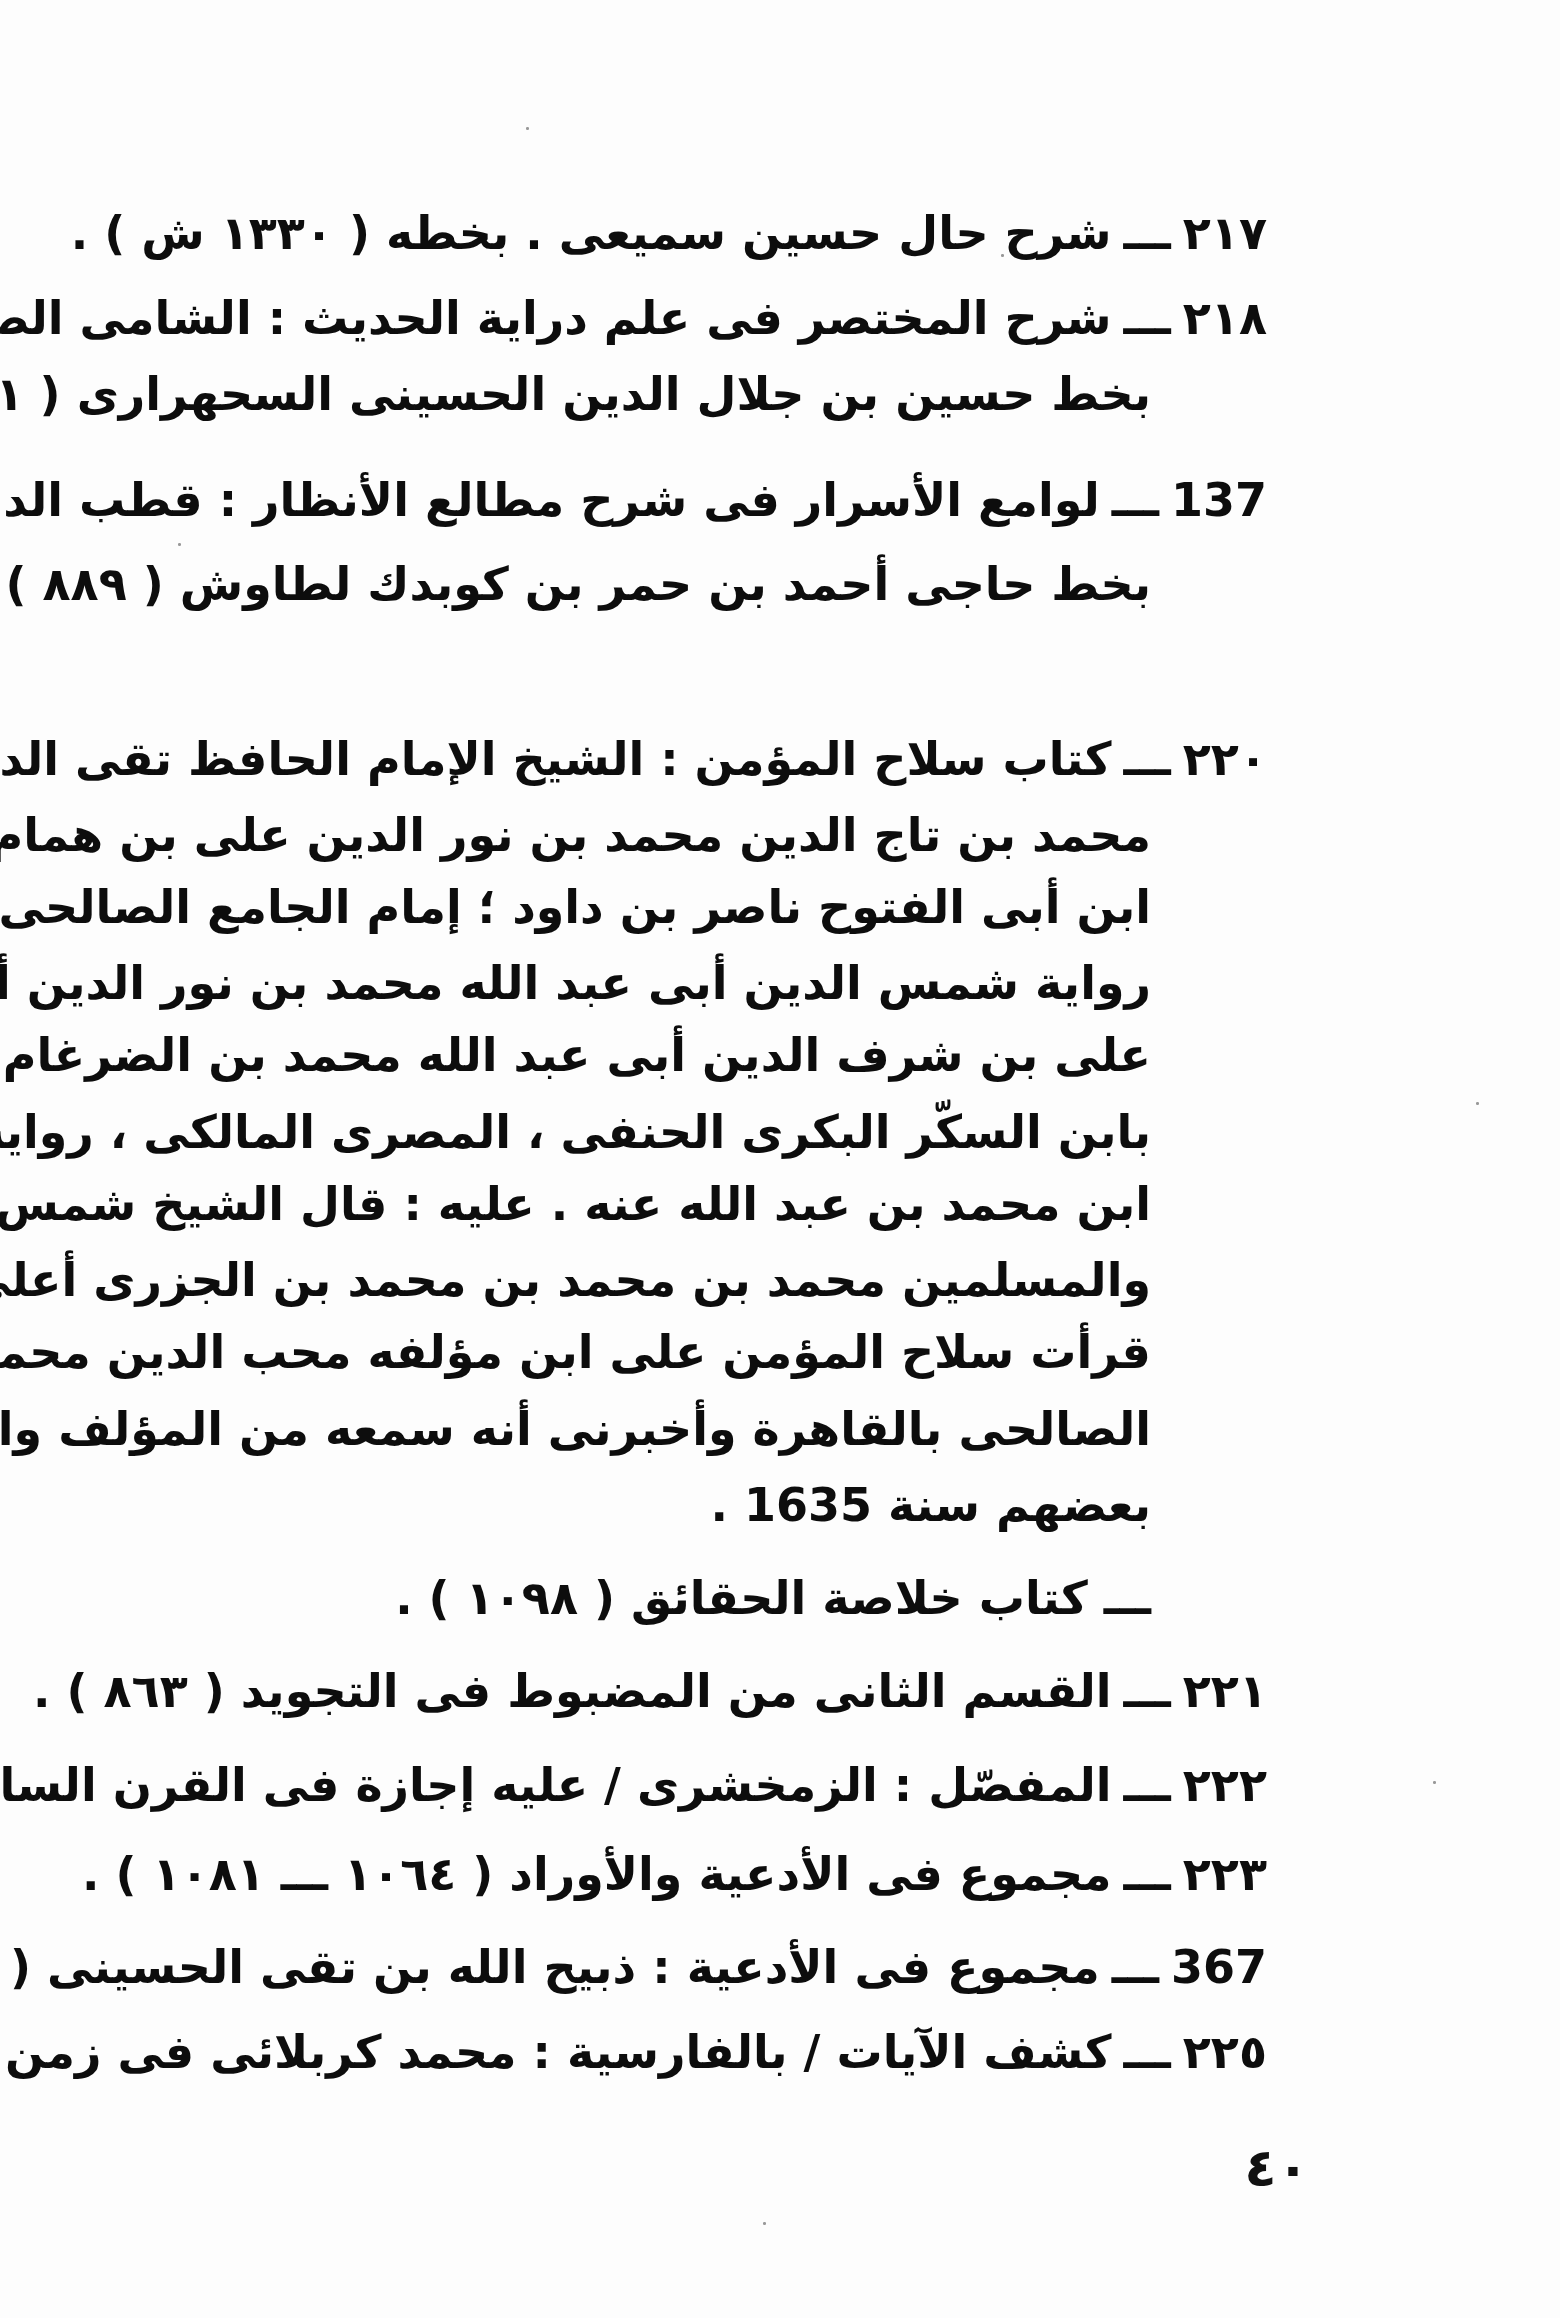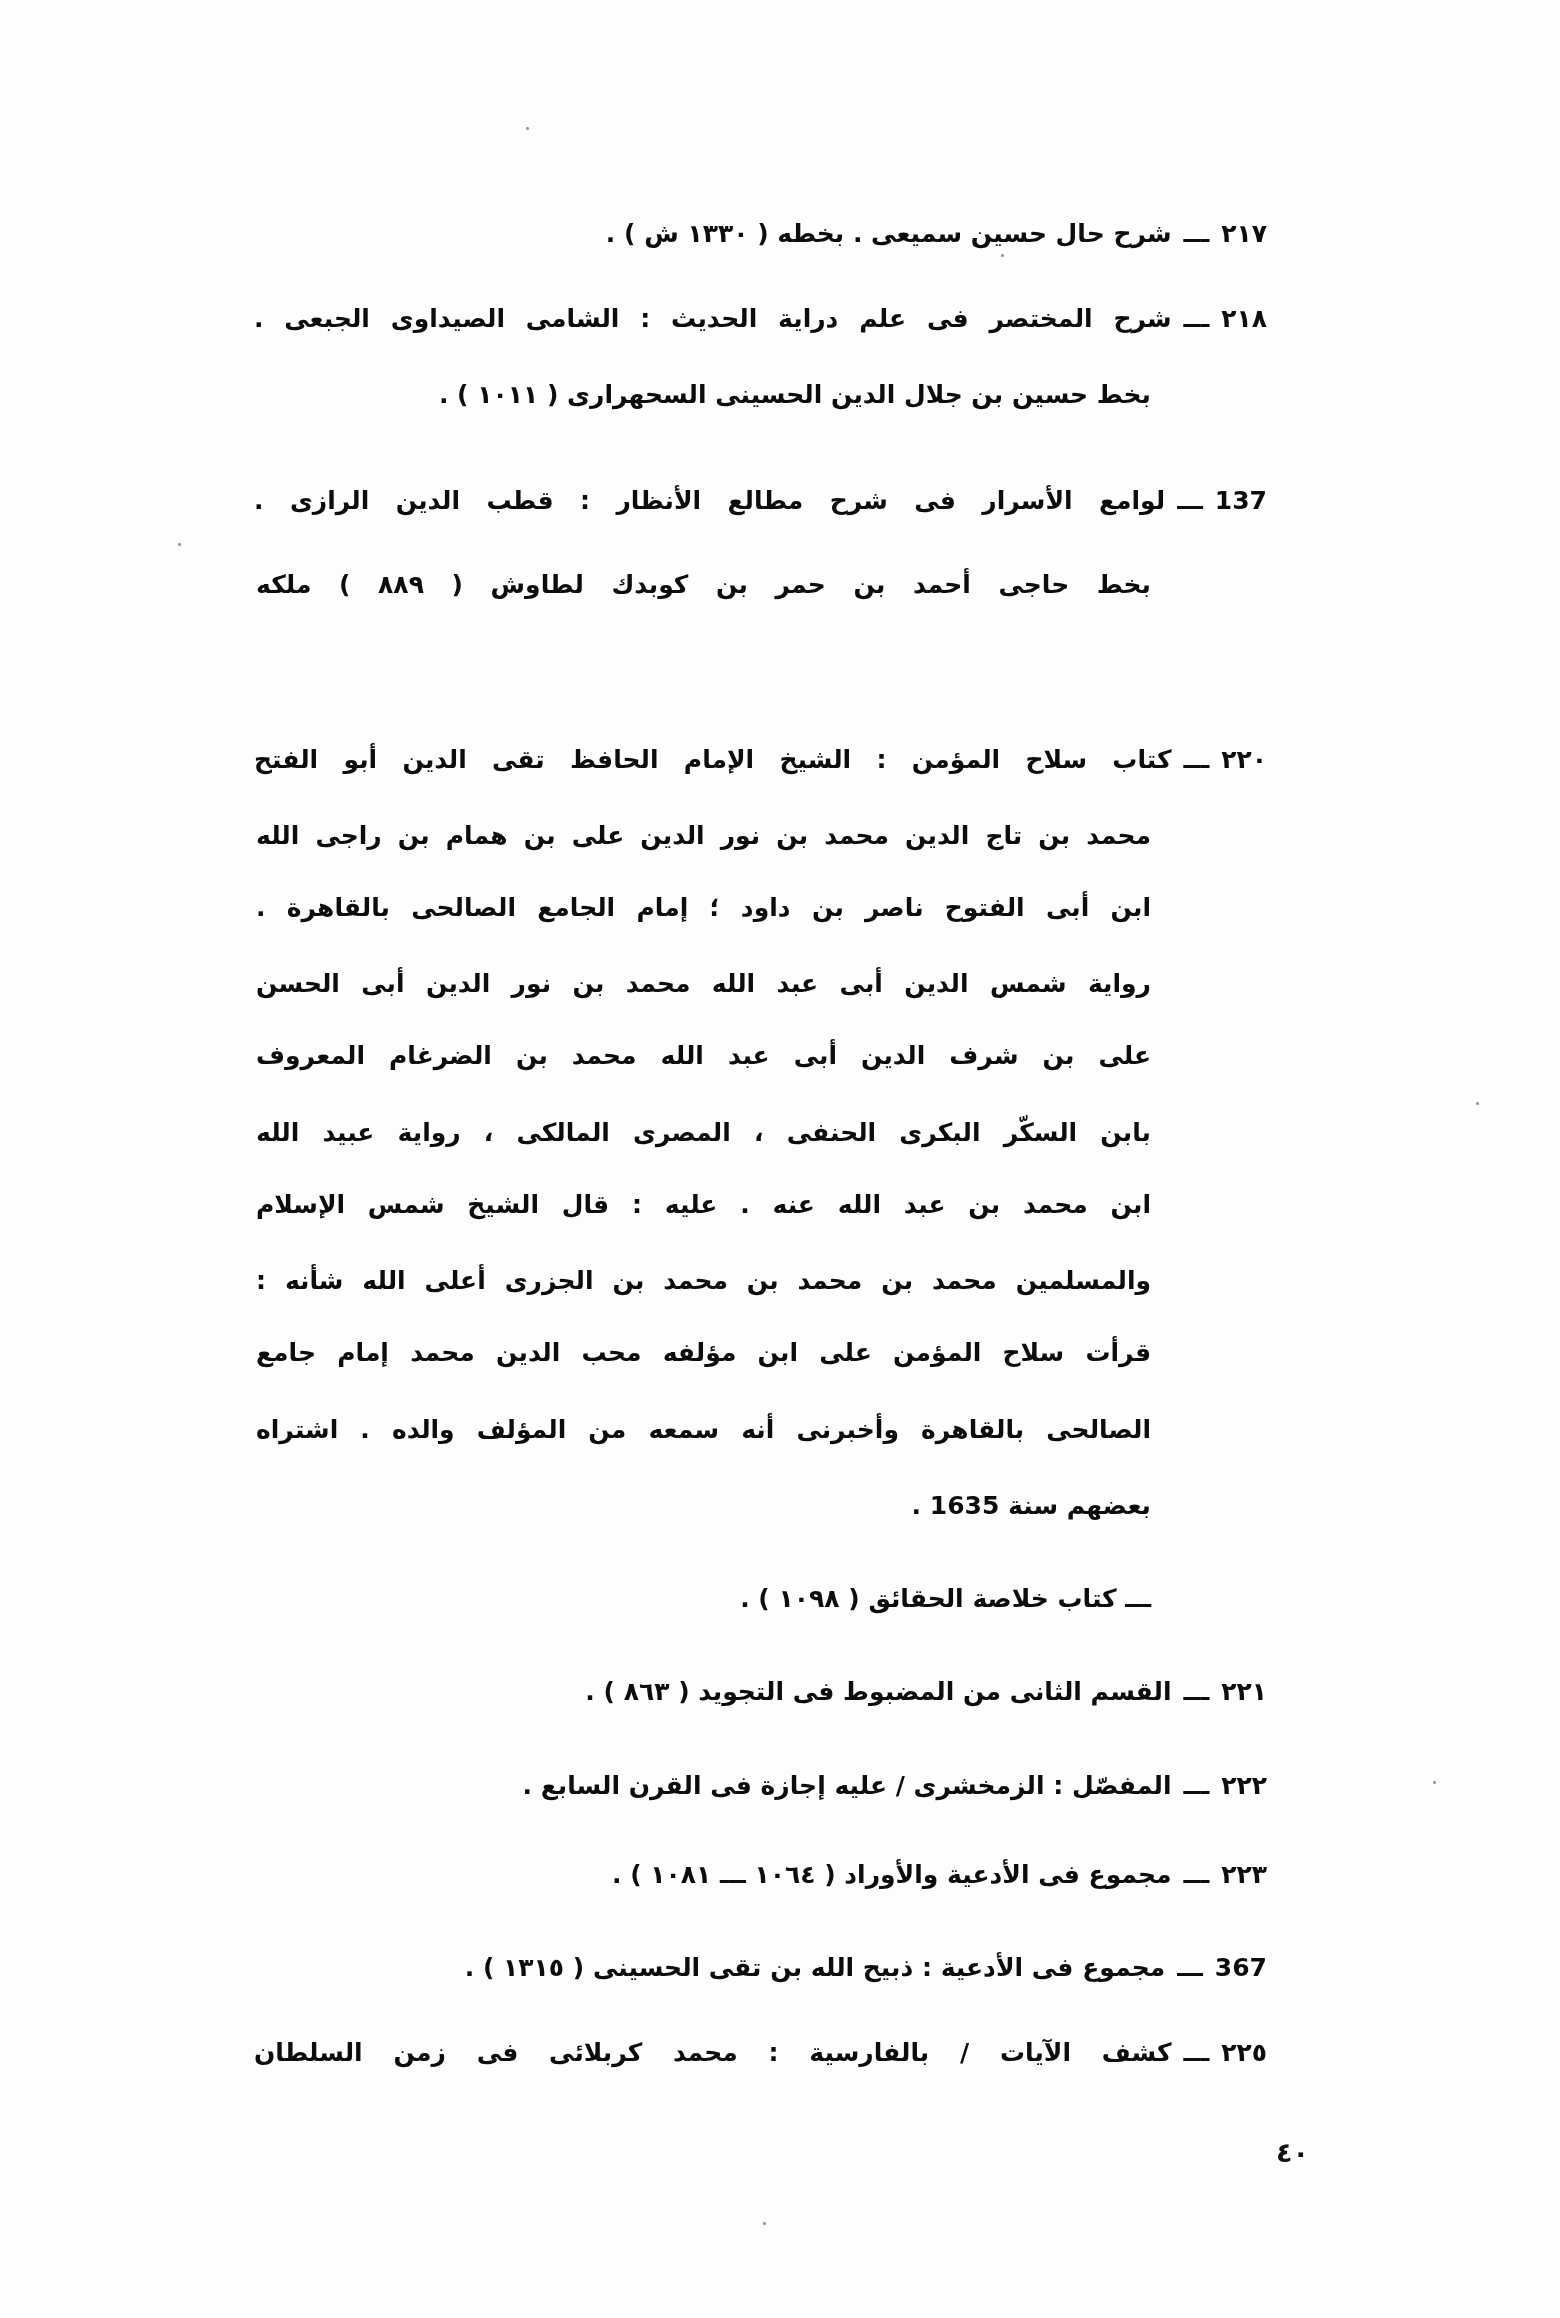--- a/index.html
+++ b/index.html
@@ -1,26 +1,26 @@
 <!DOCTYPE html>
 <html style="font-size:13.6px"><head>
 <meta charset="utf-8">
 <style>
   html, body { margin: 0; padding: 0; background: #ffffff; }
   body { width: 1560px; height: 2319px; position: relative; overflow: hidden;
          font-family: "DejaVu Sans", "Liberation Sans", sans-serif; color: #111; }
   .page { position: absolute; inset: 0; background: #fdfdfd; }
   .line { position: absolute; direction: rtl; white-space: nowrap;
-          font-size: 25px; line-height: 51px; font-weight: bold; color: #0d0d0d; }
+          font-size: 46px; line-height: 51px; font-weight: bold; color: #0d0d0d; }
   .entry { right: 293px; width: 1013px; }
   .entry .num { display: inline-block; }
   .entry .dash { display: inline-block; margin: 0 12px; }
   .cont { right: 409px; width: 895px; }
   .justify { text-align: justify; text-align-last: justify; }
-  .pageno { position: absolute; right: 251px; top: 2137px; font-size: 27px; font-weight: bold; direction: rtl; margin-left: 8px; }
+  .pageno { position: absolute; right: 251px; top: 2137px; font-size: 53px; font-weight: bold; direction: rtl; margin-left: 8px; }
   .speck { position: absolute; width: 2.5px; height: 2.5px; background: #999; border-radius: 50%; }
 </style>
 </head>
 <body>
 
 <div class="page">
 
   <div class="line entry" style="top:208px">
     <span class="num">٢١٧</span><span class="dash">ـــ</span><span>شرح حال حسين سميعى . بخطه ( ١٣٣٠ ش ) .</span>
   </div>

